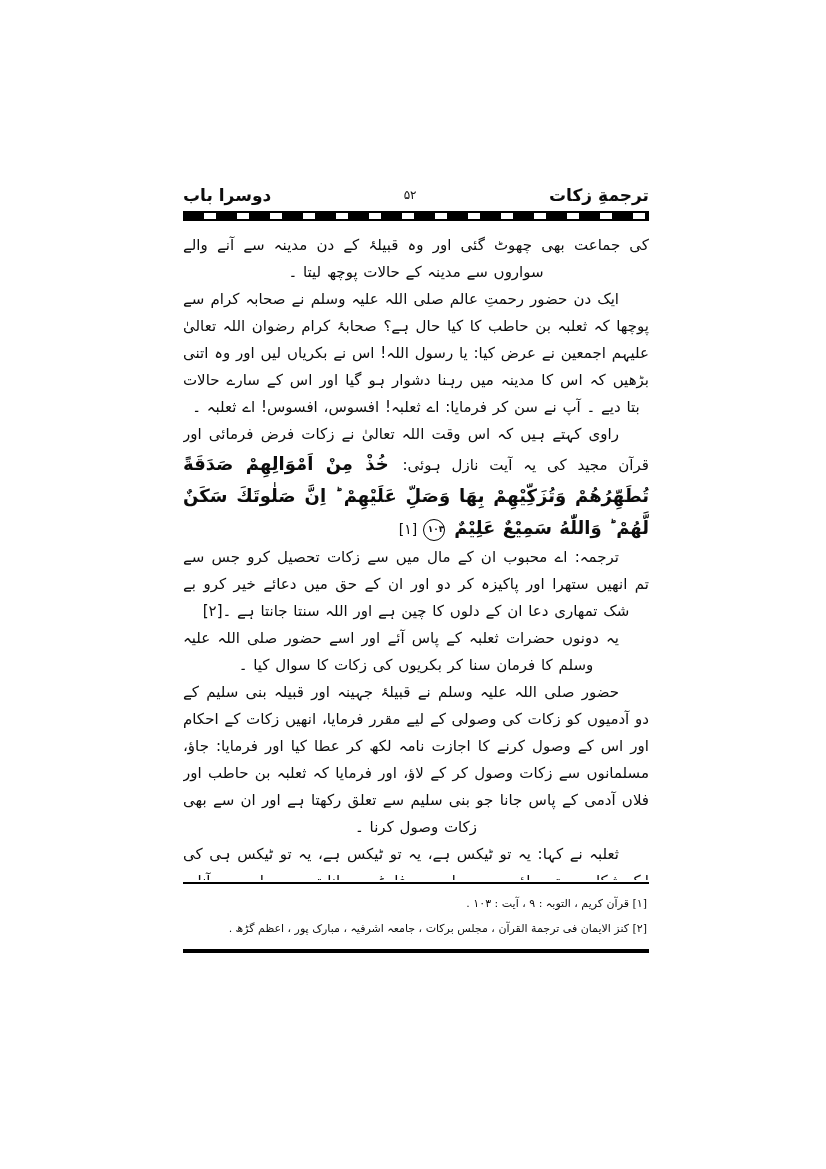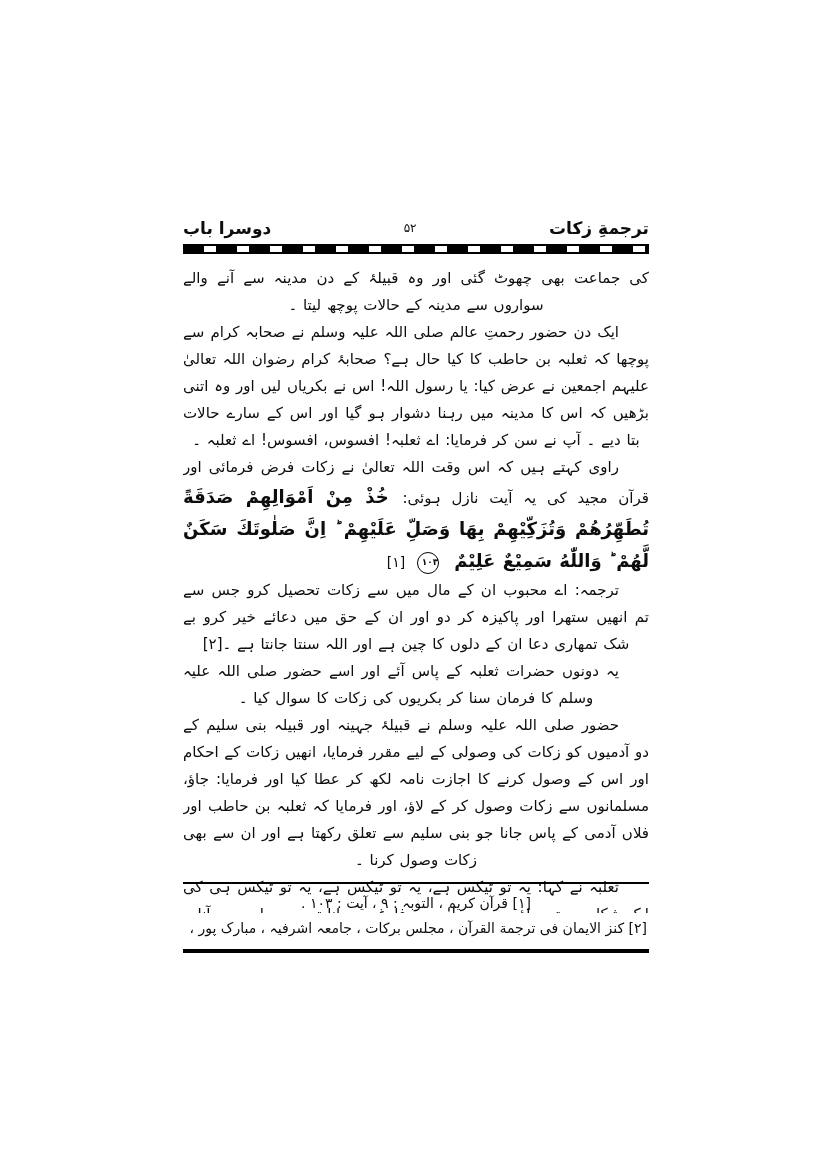--- a/index.html
+++ b/index.html
@@ -22,21 +22,21 @@
   
   .header-row {
     display: flex;
     justify-content: space-between;
     align-items: flex-end;
     direction: rtl;
     font-weight: bold;
     font-size: 17px;
     line-height: 22px;
   }
-  .header-row .book-title, .header-row .chapter-title { letter-spacing: 0.2px; margin-top: 33px; }
+  .header-row .book-title, .header-row .chapter-title { letter-spacing: 0.2px; }
   .header-row .page-number { font-weight: normal; font-size: 12px; }
   
   .dashed-rule {
     margin-top: 5px;
     height: 6px;
     border-top: 2px solid #000;
     border-bottom: 2px solid #000;
     background: repeating-linear-gradient(90deg, #000 0px, #000 21px, #fff 21px, #fff 33px);
   }
   
@@ -67,40 +67,40 @@
     display: inline-block;
     min-width: 20px;
     height: 20px;
     border: 1.5px solid #000;
     border-radius: 50%;
     font-size: 9px;
     line-height: 19px;
     font-weight: bold;
     text-align: center;
     vertical-align: middle;
-    margin: 0 12px;
+    margin: 0 6px;
     text-indent: 0;
   }
   .footnote-ref { font-size: 14px; }
   
   .footer-block {
     position: absolute;
     top: 698px;
     left: 0;
     width: 100%;
   }
   .footnote-separator {
     height: 0;
     border-top: 2px solid #000;
   }
   .footnotes {
     padding: 7px 2px 8px 2px;
-    font-size: 14px;
+    font-size: 11px;
     line-height: 25px;
-    text-align: center;
+    text-align: right;
     direction: rtl;
   }
   .footnotes .footnote-item { white-space: nowrap; overflow: hidden; }
   .bottom-rule {
     height: 4px;
     background: #000;
   }
 </style>
 </head>
 <body>

